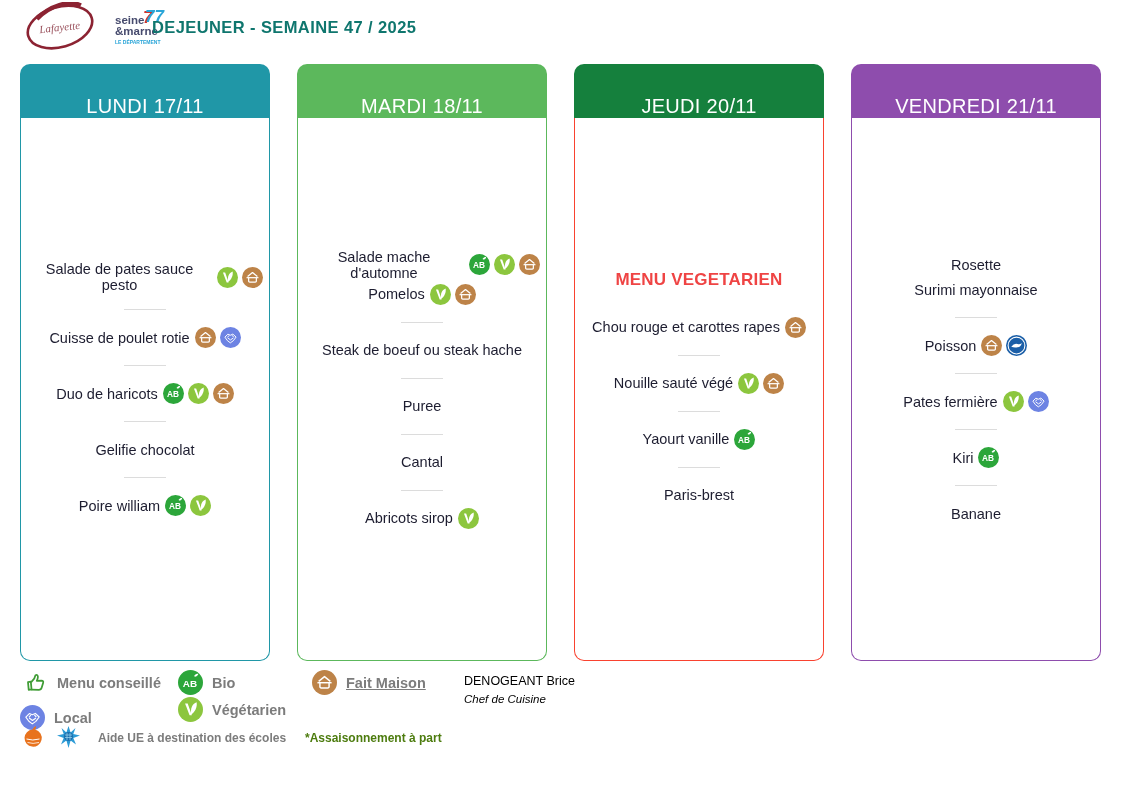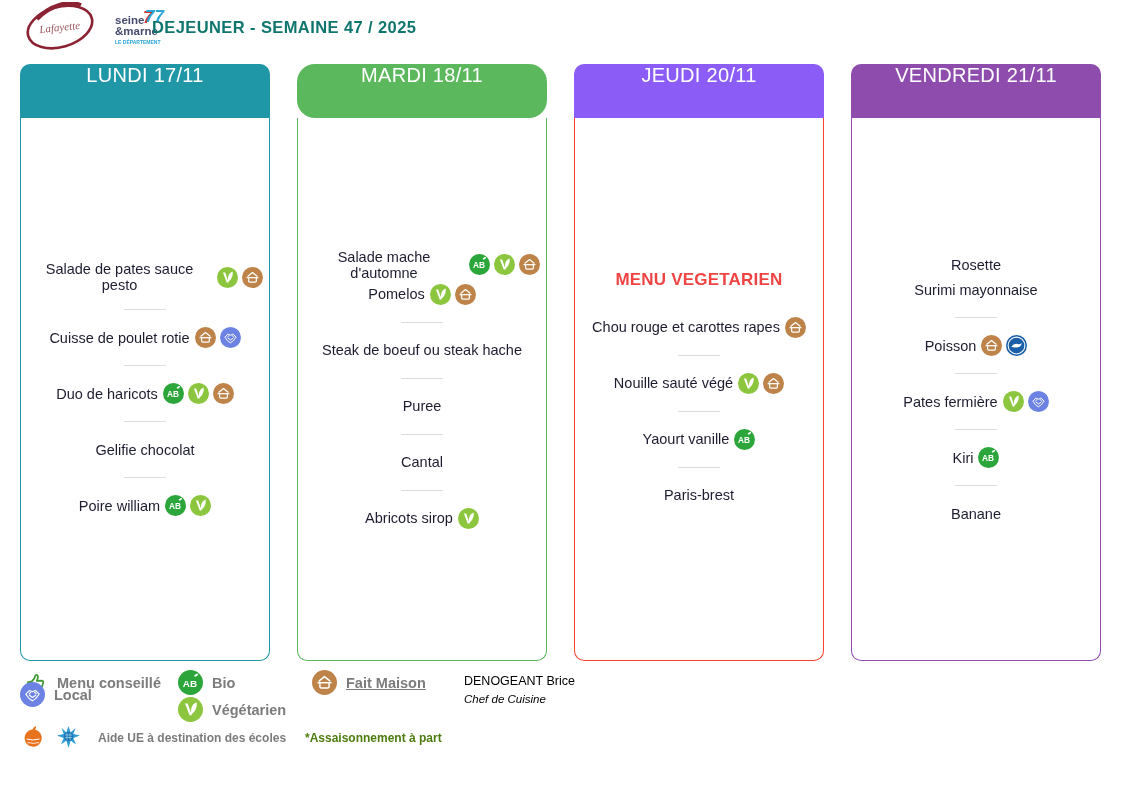--- a/index.html
+++ b/index.html
@@ -10,21 +10,21 @@
   
   .top-logos{position:absolute;left:22px;top:2px;display:flex;align-items:flex-start;gap:6px;}
   .page-title{
     position:absolute;left:152px;top:18px;font-size:16.5px;font-weight:bold;
     color:#0f766e;letter-spacing:.4px;
   }
   
   .cards{position:absolute;left:20px;top:64px;display:flex;gap:27px;}
   .card{width:250px;display:flex;flex-direction:column;}
   .card-header{
-    height:54px;border-radius:10px 10px 0 0;display:flex;align-items:flex-start;justify-content:center;
+    height:54px;border-radius:10px 10px 0 0;display:flex;align-items:flex-end;justify-content:center;
     color:#fff;font-size:20px;letter-spacing:.3px;
   }
   .card-body{
     height:543px;border:1px solid;border-top:none;border-radius:0 0 10px 10px;
     display:flex;flex-direction:column;justify-content:center;padding:0 6px;box-sizing:border-box;
     background:#fff;
   }
   .menu-heading{
     font-weight:bold;font-size:17px;text-align:center;color:#ef4444;
     margin:0 0 24px 0;letter-spacing:.2px;
@@ -41,21 +41,21 @@
   .legend{position:absolute;left:0;top:668px;width:1123px;height:110px;}
   .leg-item{
     position:absolute;display:flex;align-items:center;gap:9px;
     font-weight:bold;color:#7c7c7c;font-size:14.5px;
   }
   .leg-item .leg-icon{width:25px;height:25px;display:block;}
   .leg-item svg{width:25px;height:25px;display:block;}
   .leg-0{left:23px;top:2px;}
   .leg-1{left:178px;top:2px;}
   .leg-2{left:312px;top:2px;text-decoration:underline;}
-  .leg-3{left:20px;top:14px;}
+  .leg-3{left:20px;top:37px;}
   .leg-4{left:178px;top:29px;}
   .chef{position:absolute;left:464px;top:6px;color:#000;}
   .chef-name{font-size:12.5px;}
   .chef-title{font-size:11.5px;font-style:italic;margin-top:5px;}
   .footrow{position:absolute;left:20px;top:55px;display:flex;align-items:center;gap:8px;}
   .footrow .foot-ic{width:27px;height:29px;display:block;}
   .footrow svg{width:27px;height:29px;display:block;}
   .foot-note{font-size:12px;font-weight:bold;color:#7c7c7c;margin-left:8px;}
   .seasoning-note{position:absolute;left:305px;top:63px;font-size:12px;font-weight:bold;color:#4d7c0f;}
 </style>
@@ -192,21 +192,21 @@
                   <polygon points="6.8,6.3 11.1,17.6 13.3,17.6 9.3,6.3" fill="#fff"></polygon>
                   <path d="M17.9 5 C13.4 6.8 12 10.5 12.5 17 C16.5 14.3 18.6 9.5 17.9 5 Z" fill="#fff"></path>
                 </svg>
               </span>
             </span>
           </div>
         </div>
       </div>
     </section>
     <section class="card">
-      <div class="card-header" style="background: rgb(92, 184, 92); border-radius: 18px;">
+      <div class="card-header" style="background: rgb(92, 184, 92);">
         <span>MARDI 18/11</span>
       </div>
       <div class="card-body" style="border-color: rgb(92, 184, 92);">
         <div>
           <div class="menu-line">
             <span>Salade mache d'automne</span>
             <span class="dish-icons">
               <span class="ic">
                 <svg viewBox="0 0 24 24">
                   <circle cx="12" cy="12" r="12" fill="#2ca63a"></circle>
@@ -285,21 +285,21 @@
                   <polygon points="6.8,6.3 11.1,17.6 13.3,17.6 9.3,6.3" fill="#fff"></polygon>
                   <path d="M17.9 5 C13.4 6.8 12 10.5 12.5 17 C16.5 14.3 18.6 9.5 17.9 5 Z" fill="#fff"></path>
                 </svg>
               </span>
             </span>
           </div>
         </div>
       </div>
     </section>
     <section class="card">
-      <div class="card-header" style="background: #8b5cf6;">
+      <div class="card-header" style="background: #15803d;">
         <span>JEUDI 20/11</span>
       </div>
       <div class="card-body" style="border-color: rgb(249, 66, 47);">
         <div class="menu-heading">MENU VEGETARIEN</div>
         <div>
           <div class="menu-line">
             <span>Chou rouge et carottes rapes</span>
             <span class="dish-icons">
               <span class="ic">
                 <svg viewBox="0 0 24 24">

